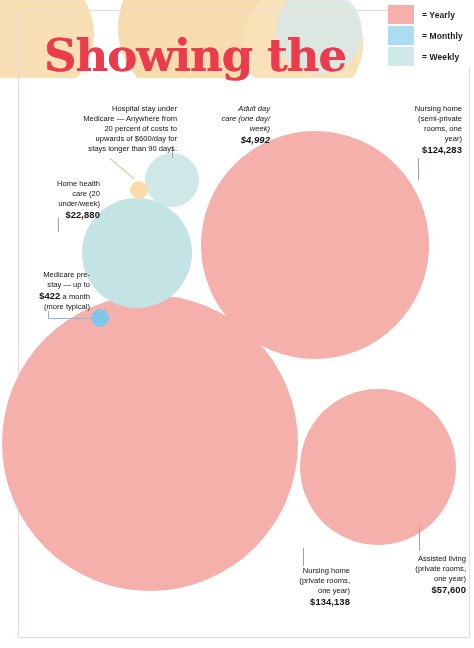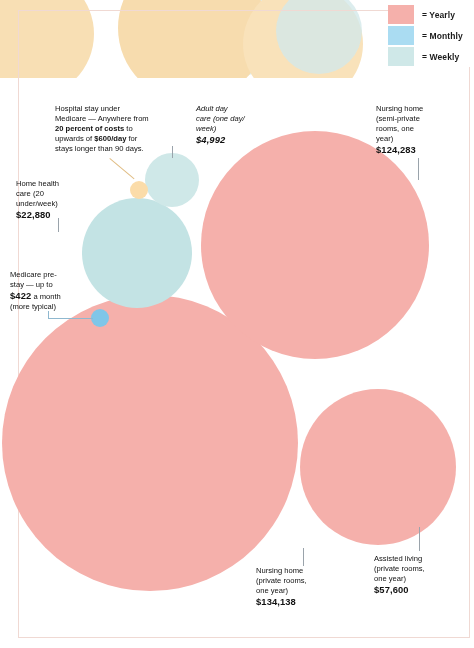--- a/index.html
+++ b/index.html
@@ -74,40 +74,41 @@
   .conn-diag{
     position:absolute;height:1px;background:#e0bd84;
     transform-origin:0 0;
   }
   
   .anno{
     position:absolute;
     font-size:7.6px;
     line-height:1.32;
     color:#111111;
-    text-align:left;
-  }
-  .anno b{font-weight:700;}
+    text-align:right;
+  }
+  .anno b{font-weight:400;}
   .anno .amt{font-weight:700;font-size:9.4px;letter-spacing:.1px;margin-top:43px;}
 </style>
 </head>
 <body>
 
 <div id="page">
 
   <div class="deco deco-peach-1"></div>
   <div class="deco deco-cyan-1"></div>
   <div class="deco deco-peach-2"></div>
   <div class="deco deco-peach-3"></div>
   <div class="deco deco-cyan-2"></div>
   <div class="deco-white-band"></div>
 
   <div class="frame"></div>
 
   <div class="title">
+    <span>Showing the</span>
   </div>
 
   <div class="legend">
     <div class="legend-row">
       <span class="legend-swatch" style="background:#f5b0ab"></span>
       <span class="legend-label">= Yearly</span>
     </div>
     <div class="legend-row">
       <span class="legend-swatch" style="background:#aadcf2"></span>
       <span class="legend-label">= Monthly</span>

